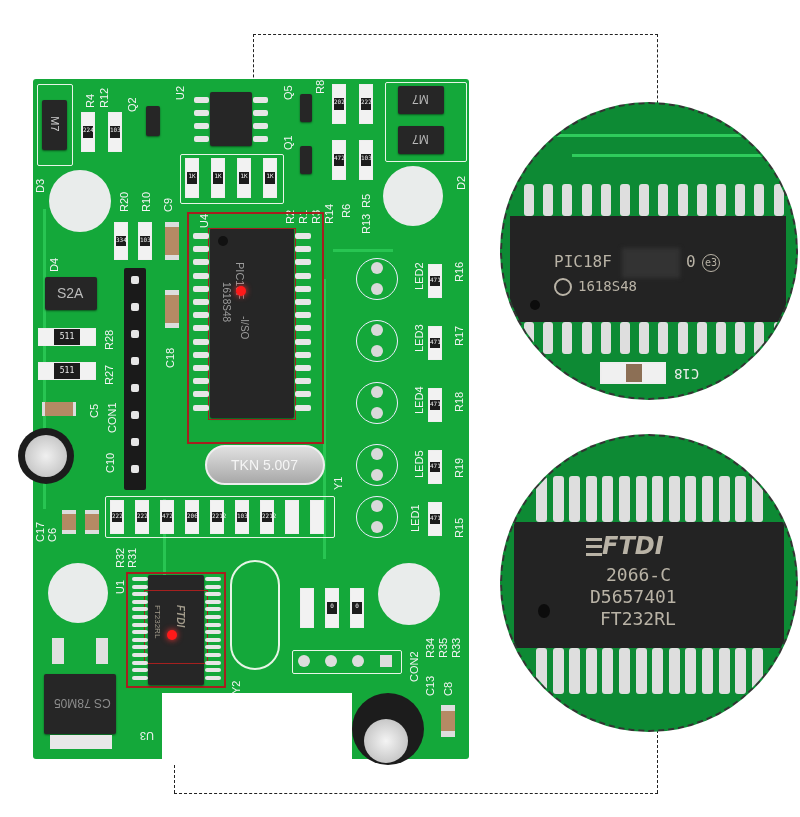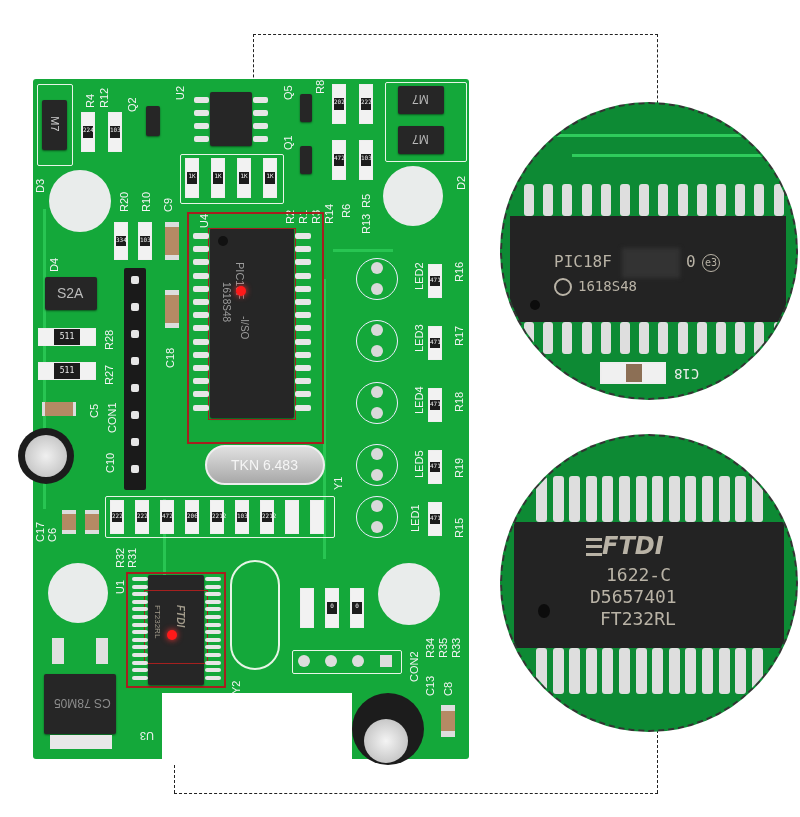--- a/index.html
+++ b/index.html
@@ -176,21 +176,21 @@
     <div class="pin" style="position: absolute; left: 295px; top: 365px; width: 16px; height: 6px;"></div>
     <div class="pin" style="position: absolute; left: 193px; top: 378.2px; width: 16px; height: 6px;"></div>
     <div class="pin" style="position: absolute; left: 295px; top: 378.2px; width: 16px; height: 6px;"></div>
     <div class="pin" style="position: absolute; left: 193px; top: 391.4px; width: 16px; height: 6px;"></div>
     <div class="pin" style="position: absolute; left: 295px; top: 391.4px; width: 16px; height: 6px;"></div>
     <div class="pin" style="position: absolute; left: 193px; top: 404.6px; width: 16px; height: 6px;"></div>
     <div class="pin" style="position: absolute; left: 295px; top: 404.6px; width: 16px; height: 6px;"></div>
   </div>
 
 <div class="abs" style="left:205px; top:445px; width:120px; height:40px; border-radius:20px; background:linear-gradient(#e0e0e0,#a8a8a8); border:2px solid #eee;">
-  <span class="abs" style="left:24px; top:10px; color:#f5f5f5; font-size:14px;">TKN 6.483</span>
+  <span class="abs" style="left:24px; top:10px; color:#f5f5f5; font-size:14px;">TKN 5.007</span>
 </div>
 <span class="silk v" style="left:332px; top:490px;">Y1</span>
 
 <span class="silk v" style="left:48px; top:272px;">D4</span>
 <div class="chip" style="left:45px; top:277px; width:52px; height:33px;">
   <span class="abs" style="color:#bbb; font-size:14px; left:12px; top:8px;">S2A</span>
 </div>
 <div class="res" style="left:38px; top:328px; width:58px; height:18px;">
     <div class="body" style="left:15px; right:15px; top:0; height:100%; line-height:16px; font-size:8px;">511</div>
   </div>
@@ -455,18 +455,18 @@
       <div class="zpin" style="position: absolute; left: 233.2px; top: 40px; width: 11px; height: 46px;"></div>
       <div class="zpin" style="position: absolute; left: 233.2px; top: 212px; width: 11px; height: 46px;"></div>
       <div class="zpin" style="position: absolute; left: 249.8px; top: 40px; width: 11px; height: 46px;"></div>
       <div class="zpin" style="position: absolute; left: 249.8px; top: 212px; width: 11px; height: 46px;"></div>
     </div>
   <div class="zchip" style="left:12px; top:86px; width:270px; height:126px;">
     <span class="ztext" style="left:88px; top:10px; font-size:24px; font-weight:bold; font-style:italic; font-family:'DejaVu Sans', sans-serif;">FTDI</span>
     <div class="abs" style="left:72px; top:16px; width:16px; height:18px; border-top:3px solid #b9b3a6; border-bottom:3px solid #b9b3a6;">
         <div style="margin-top:4px; height:3px; background:#b9b3a6;"></div>
       </div>
-    <span class="ztext" style="left:92px; top:42px; font-size:18px;">1622-C</span>
+    <span class="ztext" style="left:92px; top:42px; font-size:18px;">2066-C</span>
     <span class="ztext" style="left:76px; top:64px; font-size:18px;">D5657401</span>
     <span class="ztext" style="left:86px; top:86px; font-size:18px;">FT232RL</span>
     <div class="abs" style="left:24px; top:82px; width:12px; height:14px; border-radius:50%; background:#0c0c0c;"></div>
   </div>
 </div>
 
 </body></html>

